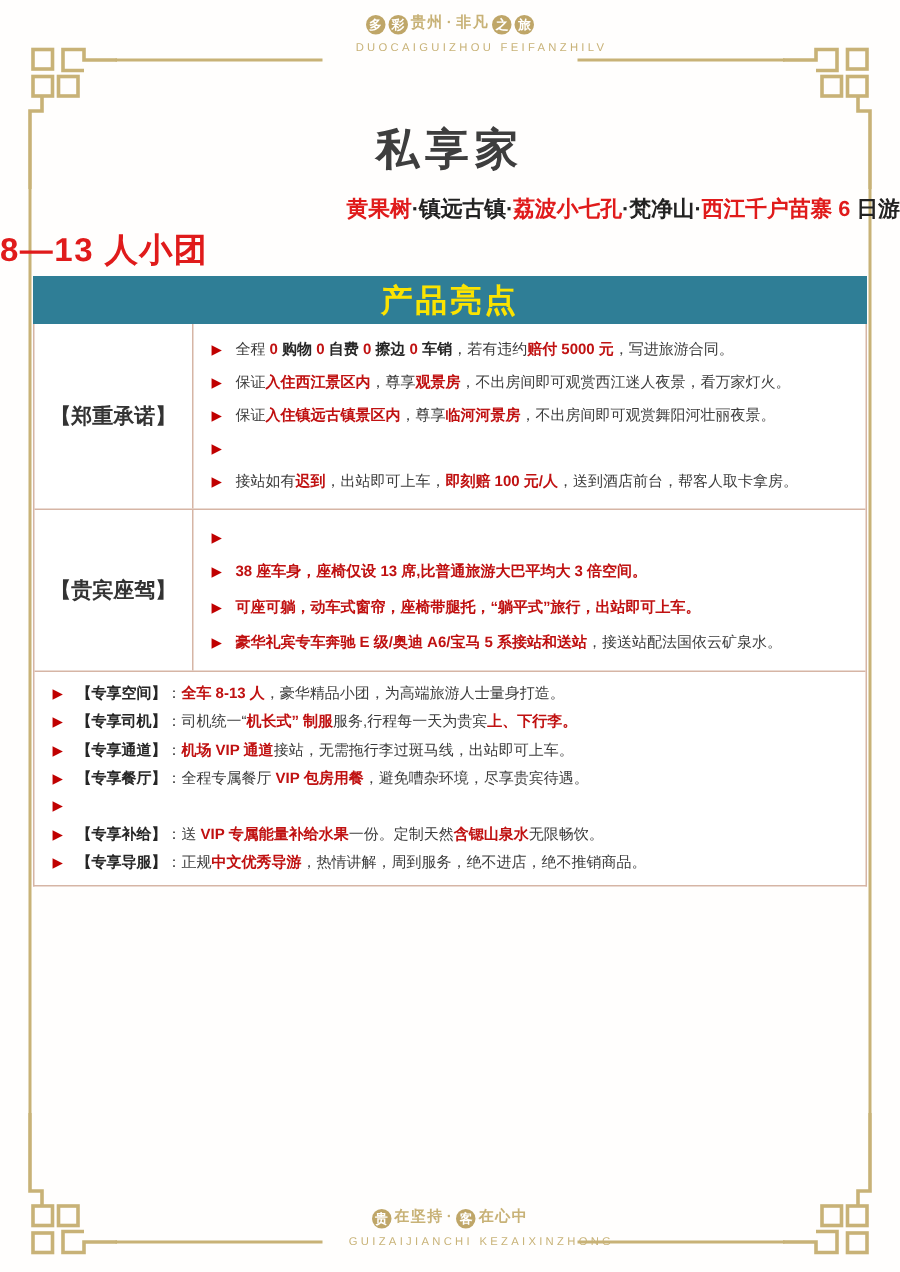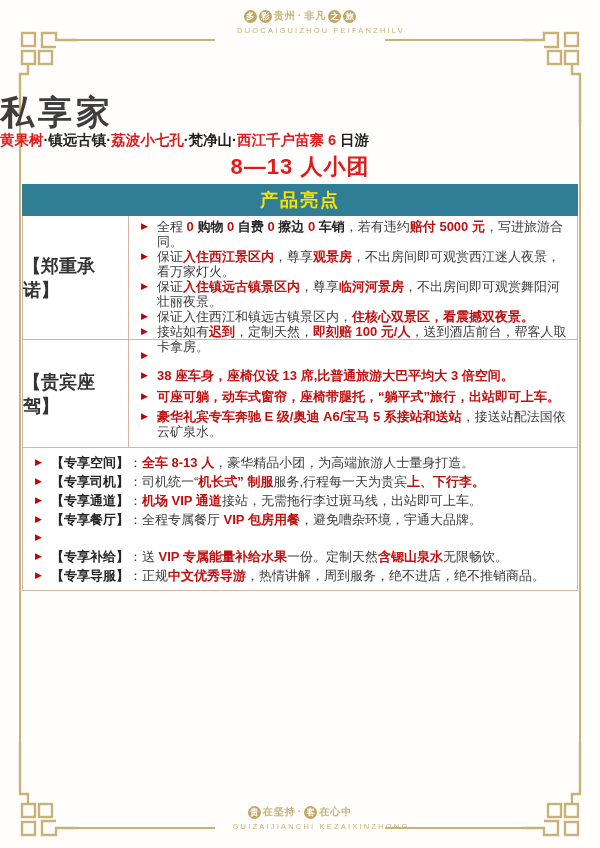--- a/index.html
+++ b/index.html
@@ -36,51 +36,51 @@
   .brand{position:absolute;left:0;width:100%;text-align:center;color:var(--gold);}
   .brand.top{top:8px;}
   .brand.bottom{top:804px;}
   .brand-chars{font-size:10px;font-weight:bold;letter-spacing:1px;line-height:16px;}
   .bchar{margin:0 1px;vertical-align:middle;color:var(--gold);}
   .bchar.circle{display:inline-block;width:13px;height:13px;line-height:13px;border-radius:50%;
     background:var(--gold-dark);color:#fff;font-size:8.5px;letter-spacing:0;text-align:center;}
   .brand-caption{font-size:7.5px;letter-spacing:2.2px;margin-top:2px;color:var(--gold);margin-left:42px;}
 
   
-  .title{position:absolute;left:0;top:90px;width:100%;text-align:left;
-    font-size:34px;font-weight:bold;letter-spacing:4px;color:#3e3e3e;
+  .title{position:absolute;left:0;top:80px;width:100%;text-align:center;
+    font-size:29px;font-weight:bold;letter-spacing:4px;color:#3e3e3e;
     font-family:"Liberation Sans","DejaVu Sans",sans-serif;}
-  .subtitle{position:absolute;left:0;top:130px;width:100%;text-align:left;
+  .subtitle{position:absolute;left:0;top:130px;width:100%;text-align:right;
     font-size:14.5px;font-weight:bold;line-height:20px;}
   .sub-r{color:var(--red-bright);}
   .sub-d{color:#222222;}
-  .group-size{position:absolute;left:0;top:152px;width:100%;text-align:center;
+  .group-size{position:absolute;left:0;top:152px;width:100%;
     font-size:22px;font-weight:bold;color:var(--red-bright);letter-spacing:1px;}
 
   
   .banner{position:absolute;left:22px;top:184px;width:556px;height:32px;background:var(--teal);
     display:flex;align-items:center;justify-content:center;}
-  .banner span{color:var(--yellow);font-size:18px;font-weight:bold;letter-spacing:2px;}
+  .banner span{color:var(--yellow);font-size:21px;font-weight:bold;letter-spacing:2px;}
 
   
   .htable{position:absolute;left:22px;top:216px;width:556px;background:#fff;
     border:1px solid var(--line);border-top:none;}
   .trow{display:flex;border-bottom:1px solid var(--line);}
   .trow:last-child{border-bottom:none;}
   .trow:nth-child(1){height:124px;}
   .trow:nth-child(2){height:108px;}
   .trow:nth-child(3){height:142px;}
   .tlabel{width:106px;flex:0 0 106px;border-right:1px solid var(--line);
     display:flex;align-items:center;justify-content:center;
-    font-size:18px;font-weight:bold;color:#333;}
+    font-size:14px;font-weight:bold;color:#333;}
   .tcell{flex:1;display:flex;flex-direction:column;justify-content:space-evenly;
     padding:3px 6px 3px 12px;}
   .bullet{display:flex;align-items:flex-start;}
   .arrow{color:#c00000;font-size:9px;line-height:15px;margin-right:9px;flex:0 0 auto;}
-  .btext{font-size:13px;line-height:15px;color:var(--ink);}
+  .btext{font-size:10px;line-height:15px;color:var(--ink);}
   .sg-n{color:var(--ink);}
   .sg-b{font-weight:bold;color:#262626;}
   .sg-r{font-weight:bold;color:var(--red-deep);}
 </style>
 </head>
 <body>
 
 <div class="page">
 
   <svg class="corner tl" viewBox="0 0 62 96">
@@ -150,25 +150,24 @@
           <div class="bullet">
             <span class="arrow">▶</span>
             <span class="btext"><span class="sg-n">保证</span><span class="sg-r">入住西江景区内</span><span class="sg-n">，尊享</span><span class="sg-r">观景房</span><span class="sg-n">，不出房间即可观赏西江迷人夜景，看万家灯火。</span></span>
           </div>
           <div class="bullet">
             <span class="arrow">▶</span>
             <span class="btext"><span class="sg-n">保证</span><span class="sg-r">入住镇远古镇景区内</span><span class="sg-n">，尊享</span><span class="sg-r">临河河景房</span><span class="sg-n">，不出房间即可观赏舞阳河壮丽夜景。</span></span>
           </div>
           <div class="bullet">
             <span class="arrow">▶</span>
-            <span class="btext"><span class="sg-n">保证入住西江和镇远古镇景区内，</span><span class="sg-r">住核心双景区，看震撼双夜景。</span></span>
-          </div>
-          <div class="bullet">
-            <span class="arrow">▶</span>
-            <span class="btext"><span class="sg-n">接站如有</span><span class="sg-r">迟到</span><span class="sg-n">，定制天然，</span><span class="sg-r">即刻赔 100 元/人</span><span class="sg-n">，送到酒店前台，帮客人取卡拿房。</span></span>
+          </div>
+          <div class="bullet">
+            <span class="arrow">▶</span>
+            <span class="btext"><span class="sg-n">接站如有</span><span class="sg-r">迟到</span><span class="sg-n">，出站即可上车，</span><span class="sg-r">即刻赔 100 元/人</span><span class="sg-n">，送到酒店前台，帮客人取卡拿房。</span></span>
           </div>
         </div>
       </div>
       <div class="trow">
         <div class="tlabel">【贵宾座驾】</div>
         <div class="tcell">
           <div class="bullet">
             <span class="arrow">▶</span>
           </div>
           <div class="bullet">
@@ -194,21 +193,21 @@
           <div class="bullet">
             <span class="arrow">▶</span>
             <span class="btext"><span class="sg-b">【专享司机】</span><span class="sg-n">：司机统一“</span><span class="sg-r">机长式” 制服</span><span class="sg-n">服务,行程每一天为贵宾</span><span class="sg-r">上、下行李。</span></span>
           </div>
           <div class="bullet">
             <span class="arrow">▶</span>
             <span class="btext"><span class="sg-b">【专享通道】</span><span class="sg-n">：</span><span class="sg-r">机场 VIP 通道</span><span class="sg-n">接站，无需拖行李过斑马线，出站即可上车。</span></span>
           </div>
           <div class="bullet">
             <span class="arrow">▶</span>
-            <span class="btext"><span class="sg-b">【专享餐厅】</span><span class="sg-n">：全程专属餐厅 </span><span class="sg-r">VIP 包房用餐</span><span class="sg-n">，避免嘈杂环境，宇通大品牌。</span></span>
+            <span class="btext"><span class="sg-b">【专享餐厅】</span><span class="sg-n">：全程专属餐厅 </span><span class="sg-r">VIP 包房用餐</span><span class="sg-n">，避免嘈杂环境，尽享贵宾待遇。</span></span>
           </div>
           <div class="bullet">
             <span class="arrow">▶</span>
           </div>
           <div class="bullet">
             <span class="arrow">▶</span>
             <span class="btext"><span class="sg-b">【专享补给】</span><span class="sg-n">：送 </span><span class="sg-r">VIP 专属能量补给水果</span><span class="sg-n">一份。定制天然</span><span class="sg-r">含锶山泉水</span><span class="sg-n">无限畅饮。</span></span>
           </div>
           <div class="bullet">
             <span class="arrow">▶</span>

